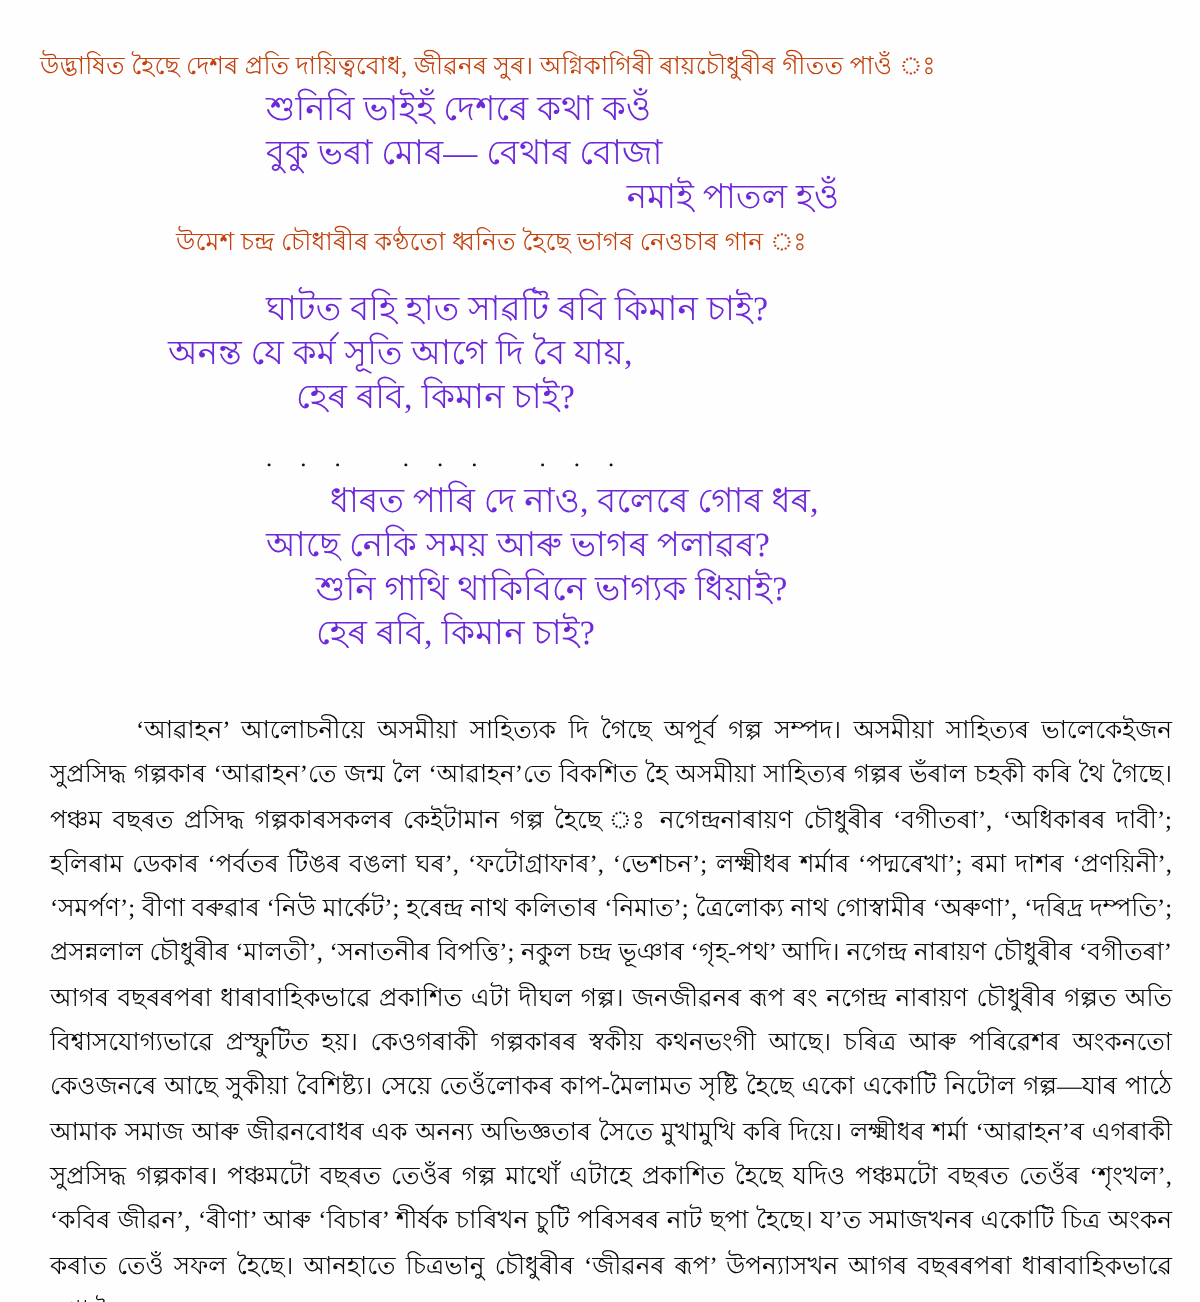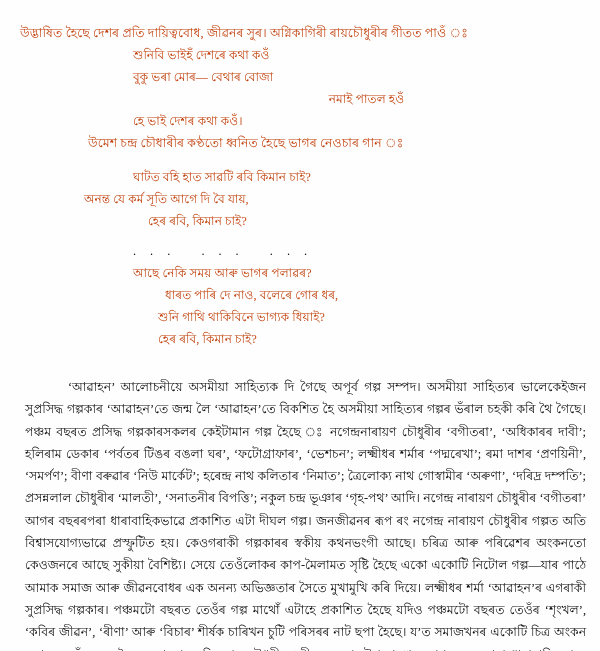--- a/index.html
+++ b/index.html
@@ -37,23 +37,23 @@
   .lead-line {
     font-size: 12.4px;
     line-height: 22px;
     color: #c2410c;
     white-space: nowrap;
     letter-spacing: 0.1px;
   }
 
   
   .verse-line {
-    font-size: 12px;
+    font-size: 17px;
     line-height: 22px;
-    color: #c2410c;
+    color: #6d28d9;
     white-space: nowrap;
     letter-spacing: 0.1px;
   }
 
   .verse-block {
     margin: 0;
     padding: 0;
   }
 
   .ellipsis-line {
@@ -85,38 +85,37 @@
 <div class="page">
   <div class="content">
 
     <div style="padding-top:22px;"></div>
     <div class="lead-line" style="margin-left:20px;">উদ্ভাষিত হৈছে দেশৰ প্ৰতি দায়িত্ববোধ, জীৱনৰ সুৰ। অগ্নিকাগিৰী ৰায়চৌধুৰীৰ গীতত পাওঁ ঃ</div>
 
     <div class="verse-block">
       <div class="verse-line" style="margin-left:133px;">শুনিবি ভাইহঁ দেশৰে কথা কওঁ</div>
       <div class="verse-line" style="margin-left:133px;">বুকু ভৰা মোৰ— বেথাৰ বোজা</div>
       <div class="verse-line" style="margin-left:133px;text-align:center;">নমাই পাতল হওঁ</div>
-      <div class="verse-line" style="margin-left:133px;">হে ভাই দেশৰ কথা কওঁ।</div>
     </div>
 
     <div class="lead-line" style="margin-left:88px;">উমেশ চন্দ্ৰ চৌধাৰীৰ কণ্ঠতো ধ্বনিত হৈছে ভাগৰ নেওচাৰ গান ঃ</div>
 
     <div class="verse-block">
       <div class="verse-line" style="margin-left:133px;margin-top:12px;">ঘাটত বহি হাত সাৱটি ৰবি কিমান চাই?</div>
       <div class="verse-line" style="margin-left:84px;">অনন্ত যে কৰ্ম সূতি আগে দি বৈ যায়,</div>
       <div class="verse-line" style="margin-left:148px;">হেৰ ৰবি, কিমান চাই?</div>
     </div>
 
     <div class="spacer-sm"></div>
 
     <div class="ellipsis-line" style="margin-left:133px;">...   ...   ...</div>
 
     <div class="verse-block">
+      <div class="verse-line" style="margin-left:165px;">ধাৰত পাৰি দে নাও, বলেৰে গোৰ ধৰ,</div>
       <div class="verse-line" style="margin-left:133px;">আছে নেকি সময় আৰু ভাগৰ পলাৱৰ?</div>
-      <div class="verse-line" style="margin-left:165px;">ধাৰত পাৰি দে নাও, বলেৰে গোৰ ধৰ,</div>
       <div class="verse-line" style="margin-left:158px;">শুনি গাথি থাকিবিনে ভাগ্যক ধিয়াই?</div>
       <div class="verse-line" style="margin-left:158px;">হেৰ ৰবি, কিমান চাই?</div>
     </div>
 
     <div class="spacer-lg"></div>
 
     <p class="prose" style="margin:0 14px 0 25px; text-indent:43px;">‘আৱাহন’ আলোচনীয়ে অসমীয়া সাহিত্যক দি গৈছে অপূৰ্ব গল্প সম্পদ। অসমীয়া সাহিত্যৰ ভালেকেইজন সুপ্ৰসিদ্ধ গল্পকাৰ ‘আৱাহন’তে জন্ম লৈ ‘আৱাহন’তে বিকশিত হৈ অসমীয়া সাহিত্যৰ গল্পৰ ভঁৰাল চহকী কৰি থৈ গৈছে। পঞ্চম বছৰত প্ৰসিদ্ধ গল্পকাৰসকলৰ কেইটামান গল্প হৈছে ঃ নগেন্দ্ৰনাৰায়ণ চৌধুৰীৰ ‘বগীতৰা’, ‘অধিকাৰৰ দাবী’; হলিৰাম ডেকাৰ ‘পৰ্বতৰ টিঙৰ বঙলা ঘৰ’, ‘ফটোগ্ৰাফাৰ’, ‘ভেশচন’; লক্ষ্মীধৰ শৰ্মাৰ ‘পদ্মৰেখা’; ৰমা দাশৰ ‘প্ৰণয়িনী’, ‘সমৰ্পণ’; বীণা বৰুৱাৰ ‘নিউ মাৰ্কেট’; হৰেন্দ্ৰ নাথ কলিতাৰ ‘নিমাত’; ত্ৰৈলোক্য নাথ গোস্বামীৰ ‘অৰুণা’, ‘দৰিদ্ৰ দম্পতি’; প্ৰসন্নলাল চৌধুৰীৰ ‘মালতী’, ‘সনাতনীৰ বিপত্তি’; নকুল চন্দ্ৰ ভূঞাৰ ‘গৃহ-পথ’ আদি। নগেন্দ্ৰ নাৰায়ণ চৌধুৰীৰ ‘বগীতৰা’ আগৰ বছৰৰপৰা ধাৰাবাহিকভাৱে প্ৰকাশিত এটা দীঘল গল্প। জনজীৱনৰ ৰূপ ৰং নগেন্দ্ৰ নাৰায়ণ চৌধুৰীৰ গল্পত অতি বিশ্বাসযোগ্যভাৱে প্ৰস্ফুটিত হয়। কেওগৰাকী গল্পকাৰৰ স্বকীয় কথনভংগী আছে। চৰিত্ৰ আৰু পৰিৱেশৰ অংকনতো কেওজনৰে আছে সুকীয়া বৈশিষ্ট্য। সেয়ে তেওঁলোকৰ কাপ-মৈলামত সৃষ্টি হৈছে একো একোটি নিটোল গল্প—যাৰ পাঠে আমাক সমাজ আৰু জীৱনবোধৰ এক অনন্য অভিজ্ঞতাৰ সৈতে মুখামুখি কৰি দিয়ে। লক্ষ্মীধৰ শৰ্মা ‘আৱাহন’ৰ এগৰাকী সুপ্ৰসিদ্ধ গল্পকাৰ। পঞ্চমটো বছৰত তেওঁৰ গল্প মাথোঁ এটাহে প্ৰকাশিত হৈছে যদিও পঞ্চমটো বছৰত তেওঁৰ ‘শৃংখল’, ‘কবিৰ জীৱন’, ‘ৰীণা’ আৰু ‘বিচাৰ’ শীৰ্ষক চাৰিখন চুটি পৰিসৰৰ নাট ছপা হৈছে। য’ত সমাজখনৰ একোটি চিত্ৰ অংকন কৰাত তেওঁ সফল হৈছে। আনহাতে চিত্ৰভানু চৌধুৰীৰ ‘জীৱনৰ ৰূপ’ উপন্যাসখন আগৰ বছৰৰপৰা ধাৰাবাহিকভাৱে ছপা হৈছে।</p>
 
   </div>
 </div>

